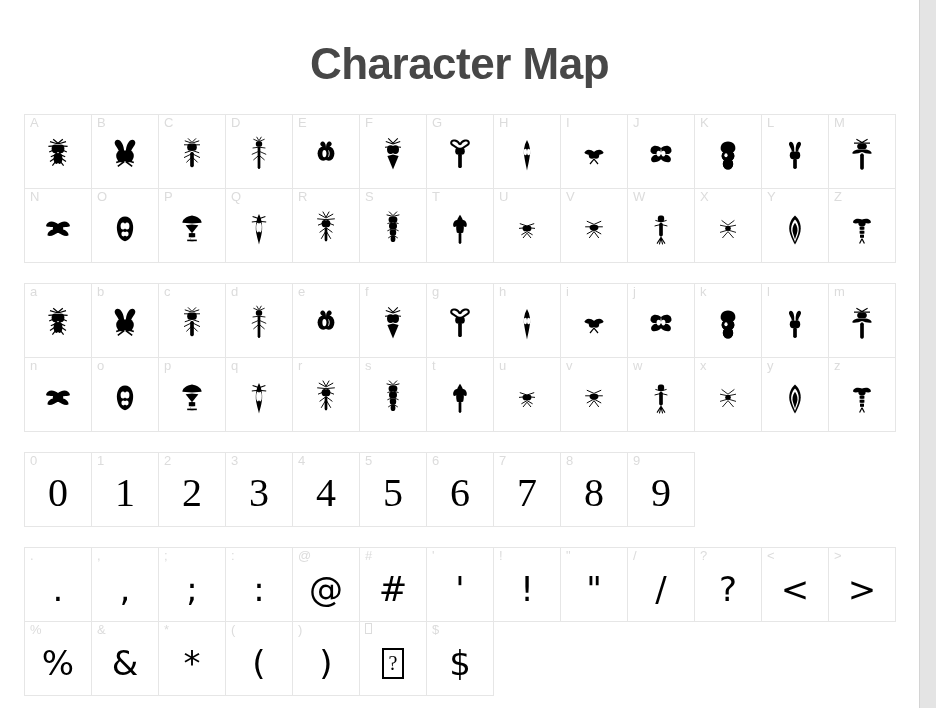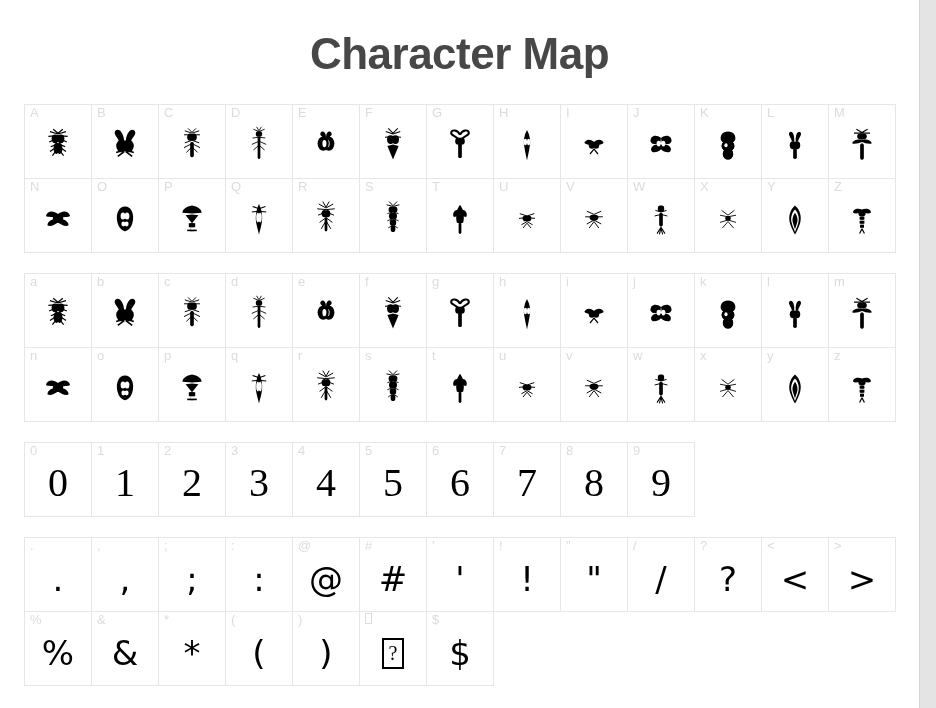--- a/index.html
+++ b/index.html
@@ -25,21 +25,21 @@
     left: 0; top: 0;
     width: 919px;
     height: 708px;
     background: #ffffff;
     overflow: hidden;
   }
 
   
   #page-title {
     margin: 0;
-    padding-top: 32px;
+    padding-top: 42px;
     text-align: center;
     font-family: "Liberation Sans", sans-serif;
     font-size: 44px;
     font-weight: bold;
     letter-spacing: -0.5px;
     color: #474747;
     line-height: 1.0;
     user-select: none;
   }
 

